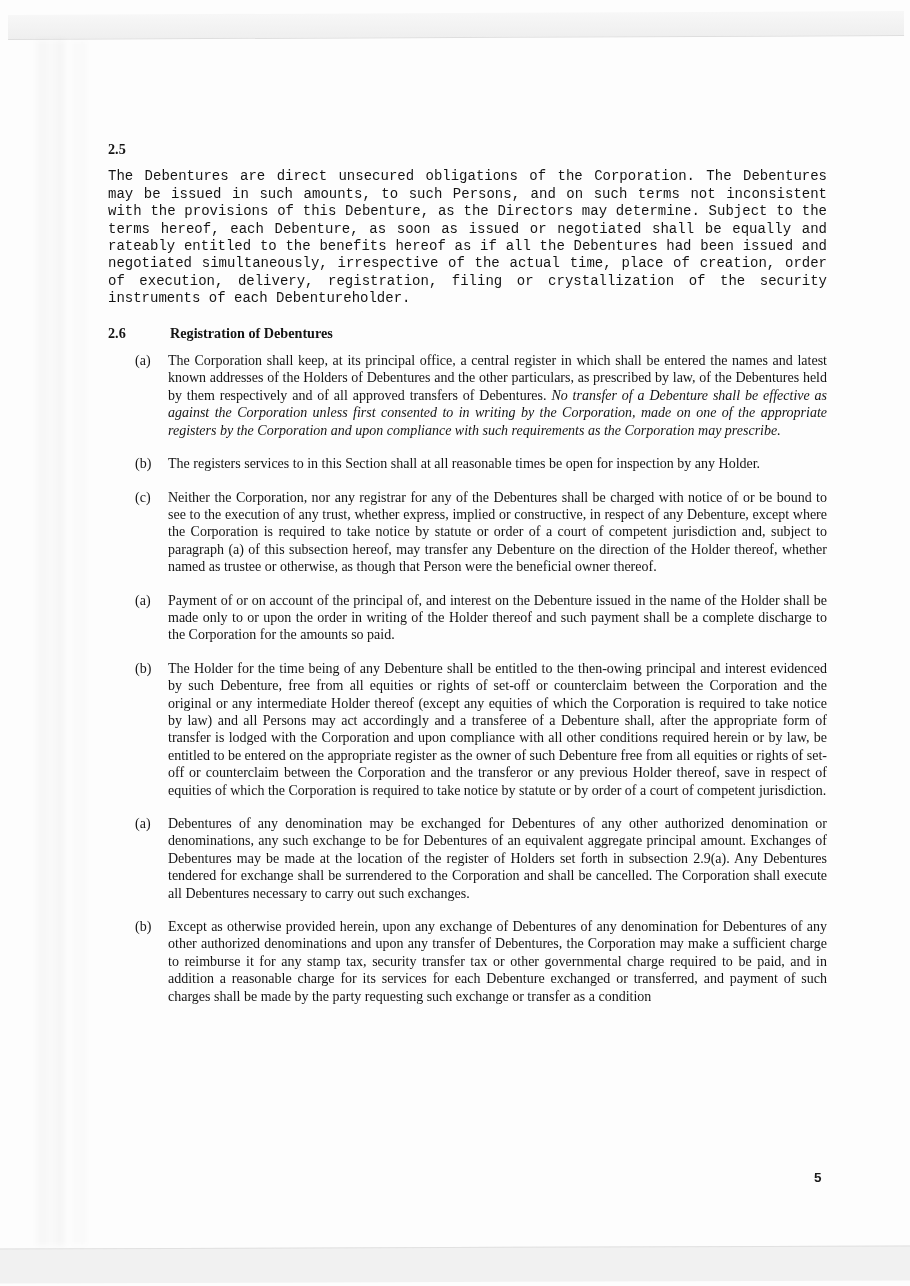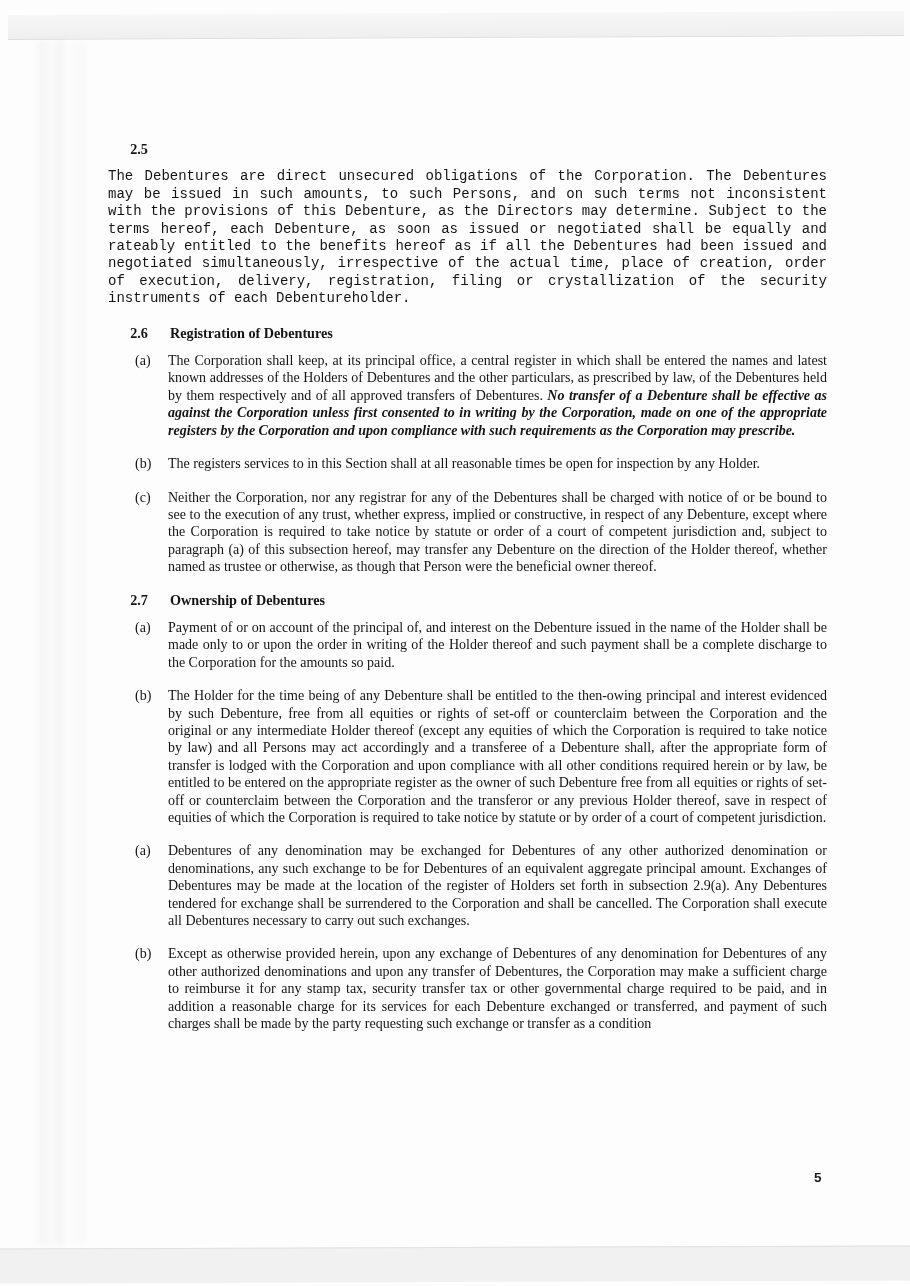--- a/index.html
+++ b/index.html
@@ -51,37 +51,37 @@
     font-size: 14px;
     line-height: 17.4px;
     text-align: justify;
   }
   .section { margin: 0; }
   .sec-heading {
     display: flex;
     font-weight: bold;
     font-size: 14.2px;
     margin: 8px 0 10px 0;
-    text-align: center;
+    text-align: left;
   }
   .section:first-child .sec-heading { margin-top: 0; }
   .sec-num { flex: none; width: 62px; }
   .para { margin: 0 0 17px 0; font-family: Liberation Mono, monospace; }
   .item {
     position: relative;
     padding-left: 60px;
     margin: 0 0 16px 0;
   }
   .item-label {
     position: absolute;
     left: 27px;
     top: 0;
     text-align: left;
   }
-  .bi { font-weight: bold; font-style: italic; }
+  .bi { font-weight: normal; font-style: italic; }
   .page-number {
     position: absolute;
     left: 814px;
     top: 1170px;
     font-family: "Liberation Sans", sans-serif;
     font-size: 13.5px;
     font-weight: 700;
     color: #1a1a1a;
   }
 </style>
@@ -117,24 +117,20 @@
         <span class="item-label">(b)</span>
         <span>The registers services to in this Section shall at all reasonable times be open for inspection by any Holder.</span>
       </div>
       <div class="item">
         <span class="item-label">(c)</span>
         <span>Neither the Corporation, nor any registrar for any of the Debentures shall be charged with notice of or be bound to see to the execution of any trust, whether express, implied or constructive, in respect of any Debenture, except where the Corporation is required to take notice by statute or order of a court of competent jurisdiction and, subject to paragraph (a) of this subsection hereof, may transfer any Debenture on the direction of the Holder thereof, whether named as trustee or otherwise, as though that Person were the beneficial owner thereof.</span>
       </div>
     </div>
 
     <div class="section">
-      <div class="sec-heading">
-        <span class="sec-num">2.7</span>
-        <span class="sec-title">Ownership of Debentures</span>
-      </div>
       <div class="item">
         <span class="item-label">(a)</span>
         <span>Payment of or on account of the principal of, and interest on the Debenture issued in the name of the Holder shall be made only to or upon the order in writing of the Holder thereof and such payment shall be a complete discharge to the Corporation for the amounts so paid.</span>
       </div>
       <div class="item">
         <span class="item-label">(b)</span>
         <span>The Holder for the time being of any Debenture shall be entitled to the then-owing principal and interest evidenced by such Debenture, free from all equities or rights of set-off or counterclaim between the Corporation and the original or any intermediate Holder thereof (except any equities of which the Corporation is required to take notice by law) and all Persons may act accordingly and a transferee of a Debenture shall, after the appropriate form of transfer is lodged with the Corporation and upon compliance with all other conditions required herein or by law, be entitled to be entered on the appropriate register as the owner of such Debenture free from all equities or rights of set-off or counterclaim between the Corporation and the transferor or any previous Holder thereof, save in respect of equities of which the Corporation is required to take notice by statute or by order of a court of competent jurisdiction.</span>
       </div>
     </div>
 

